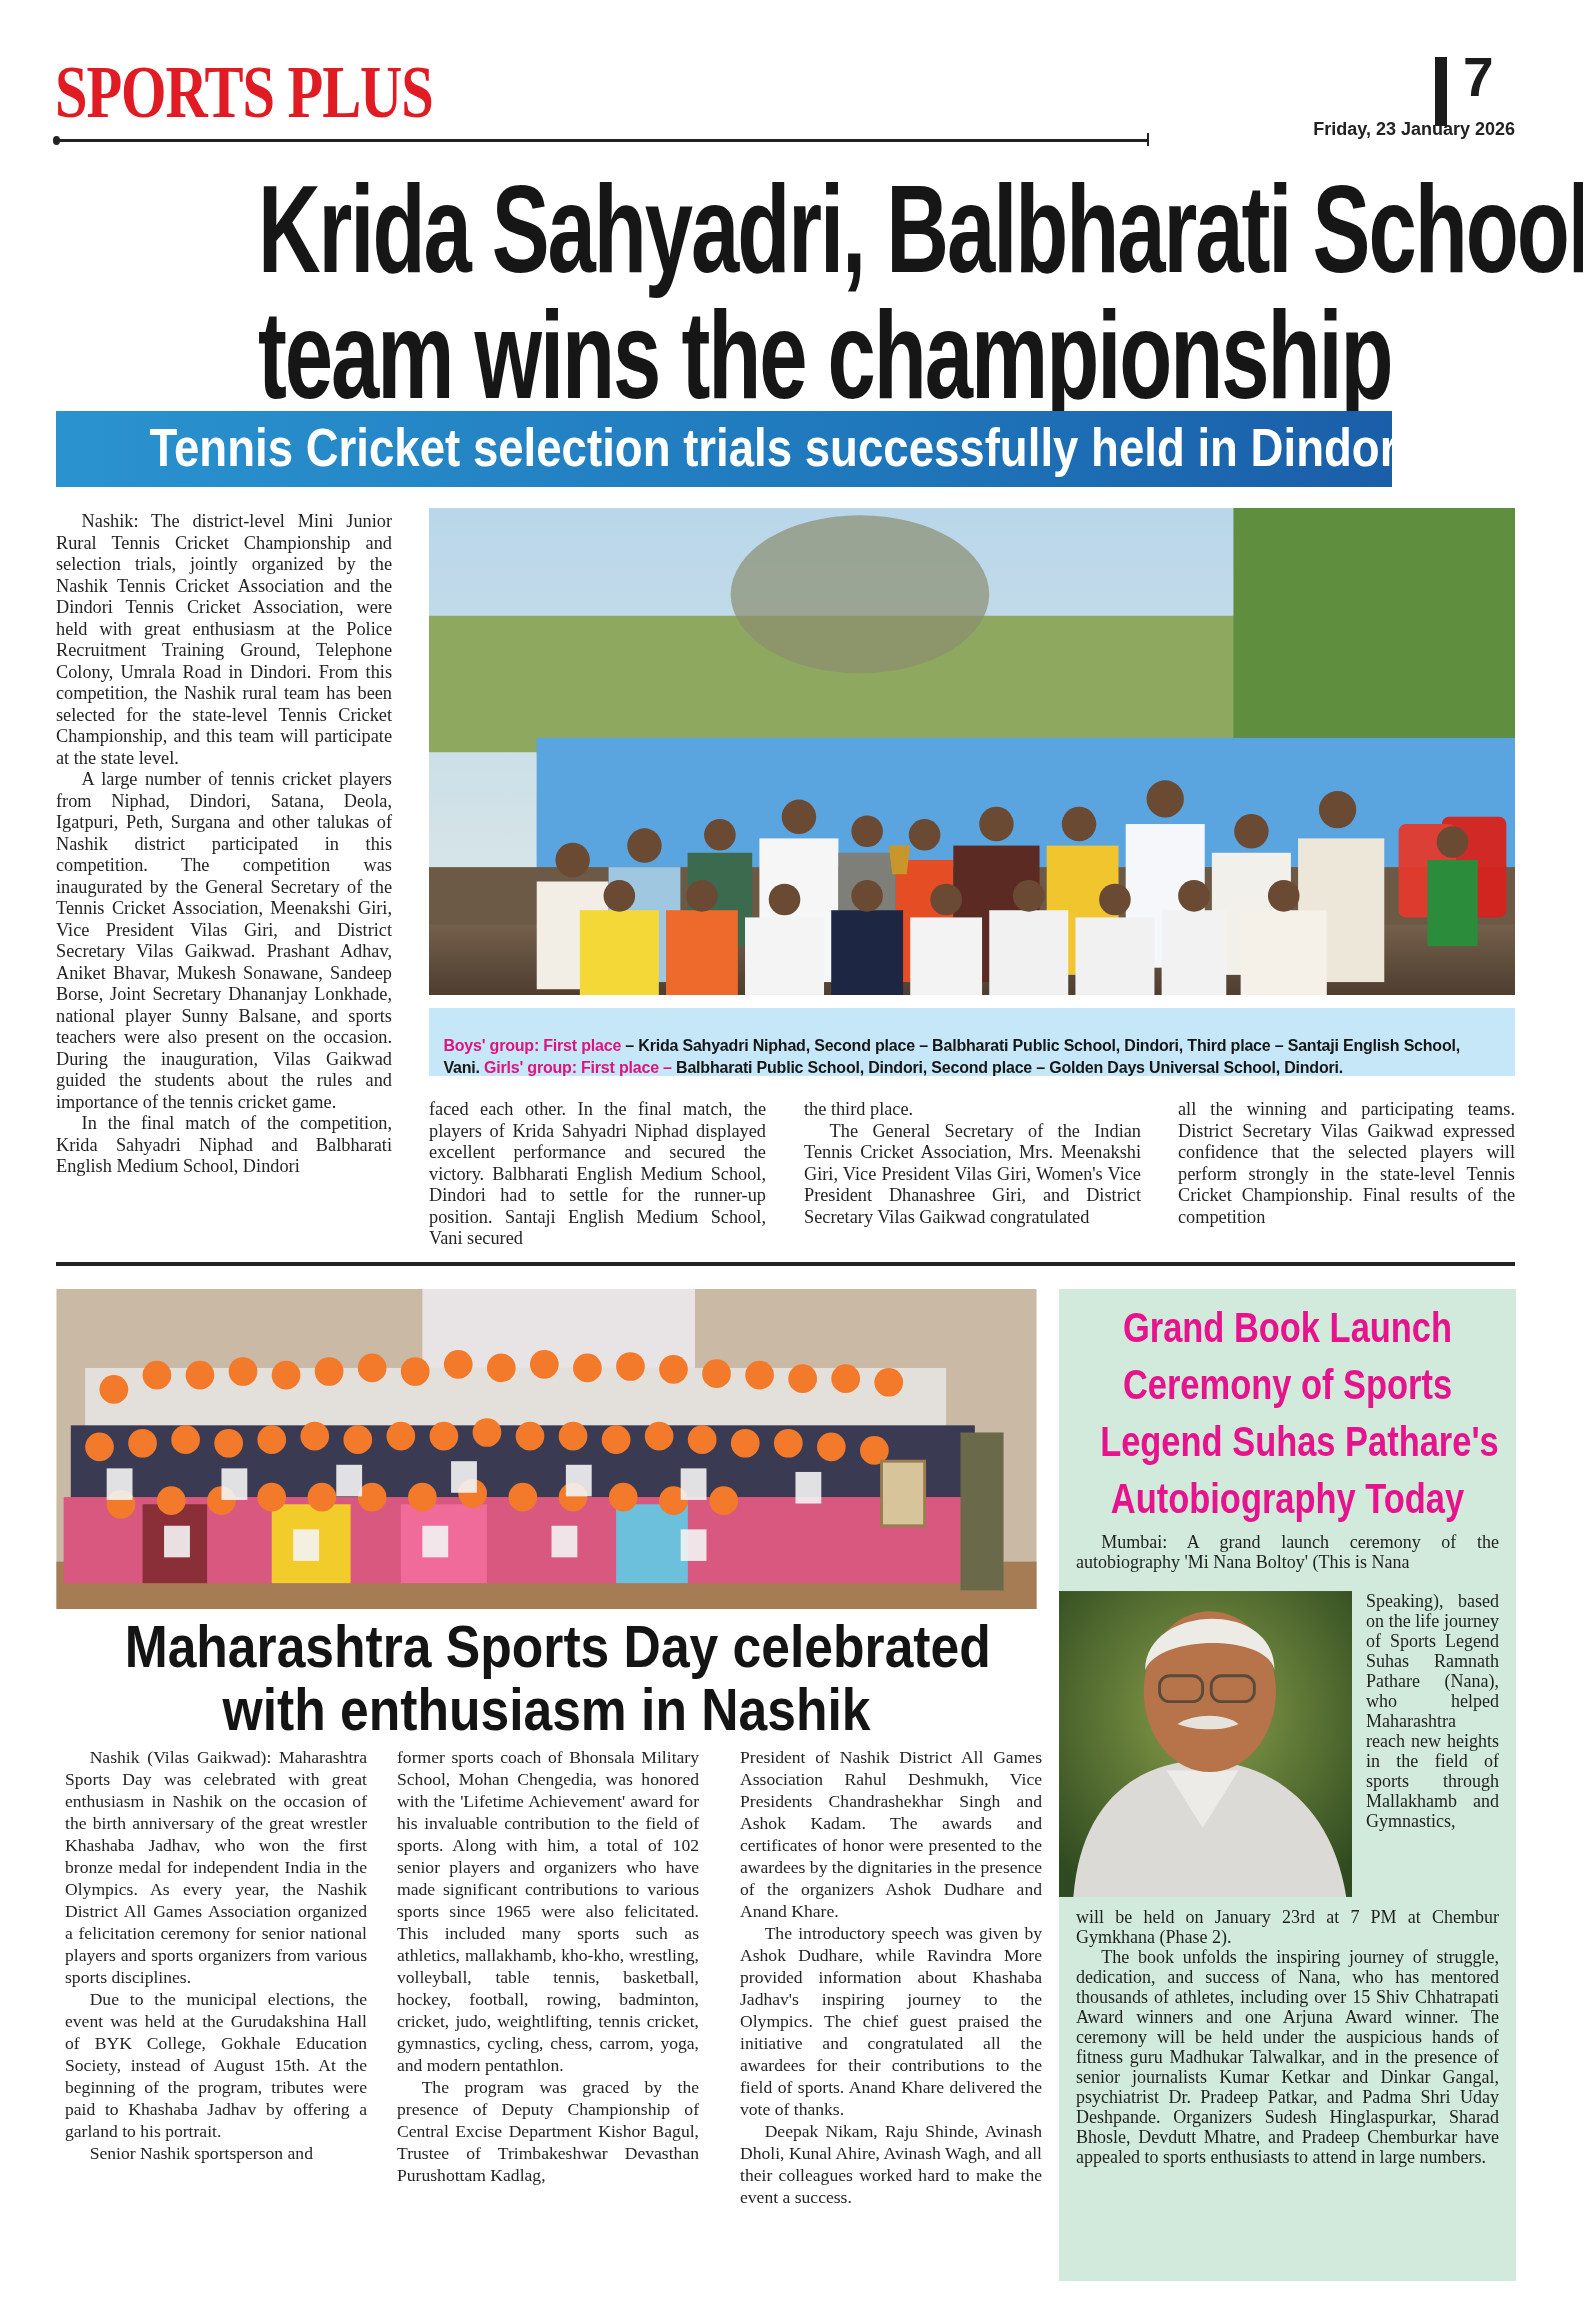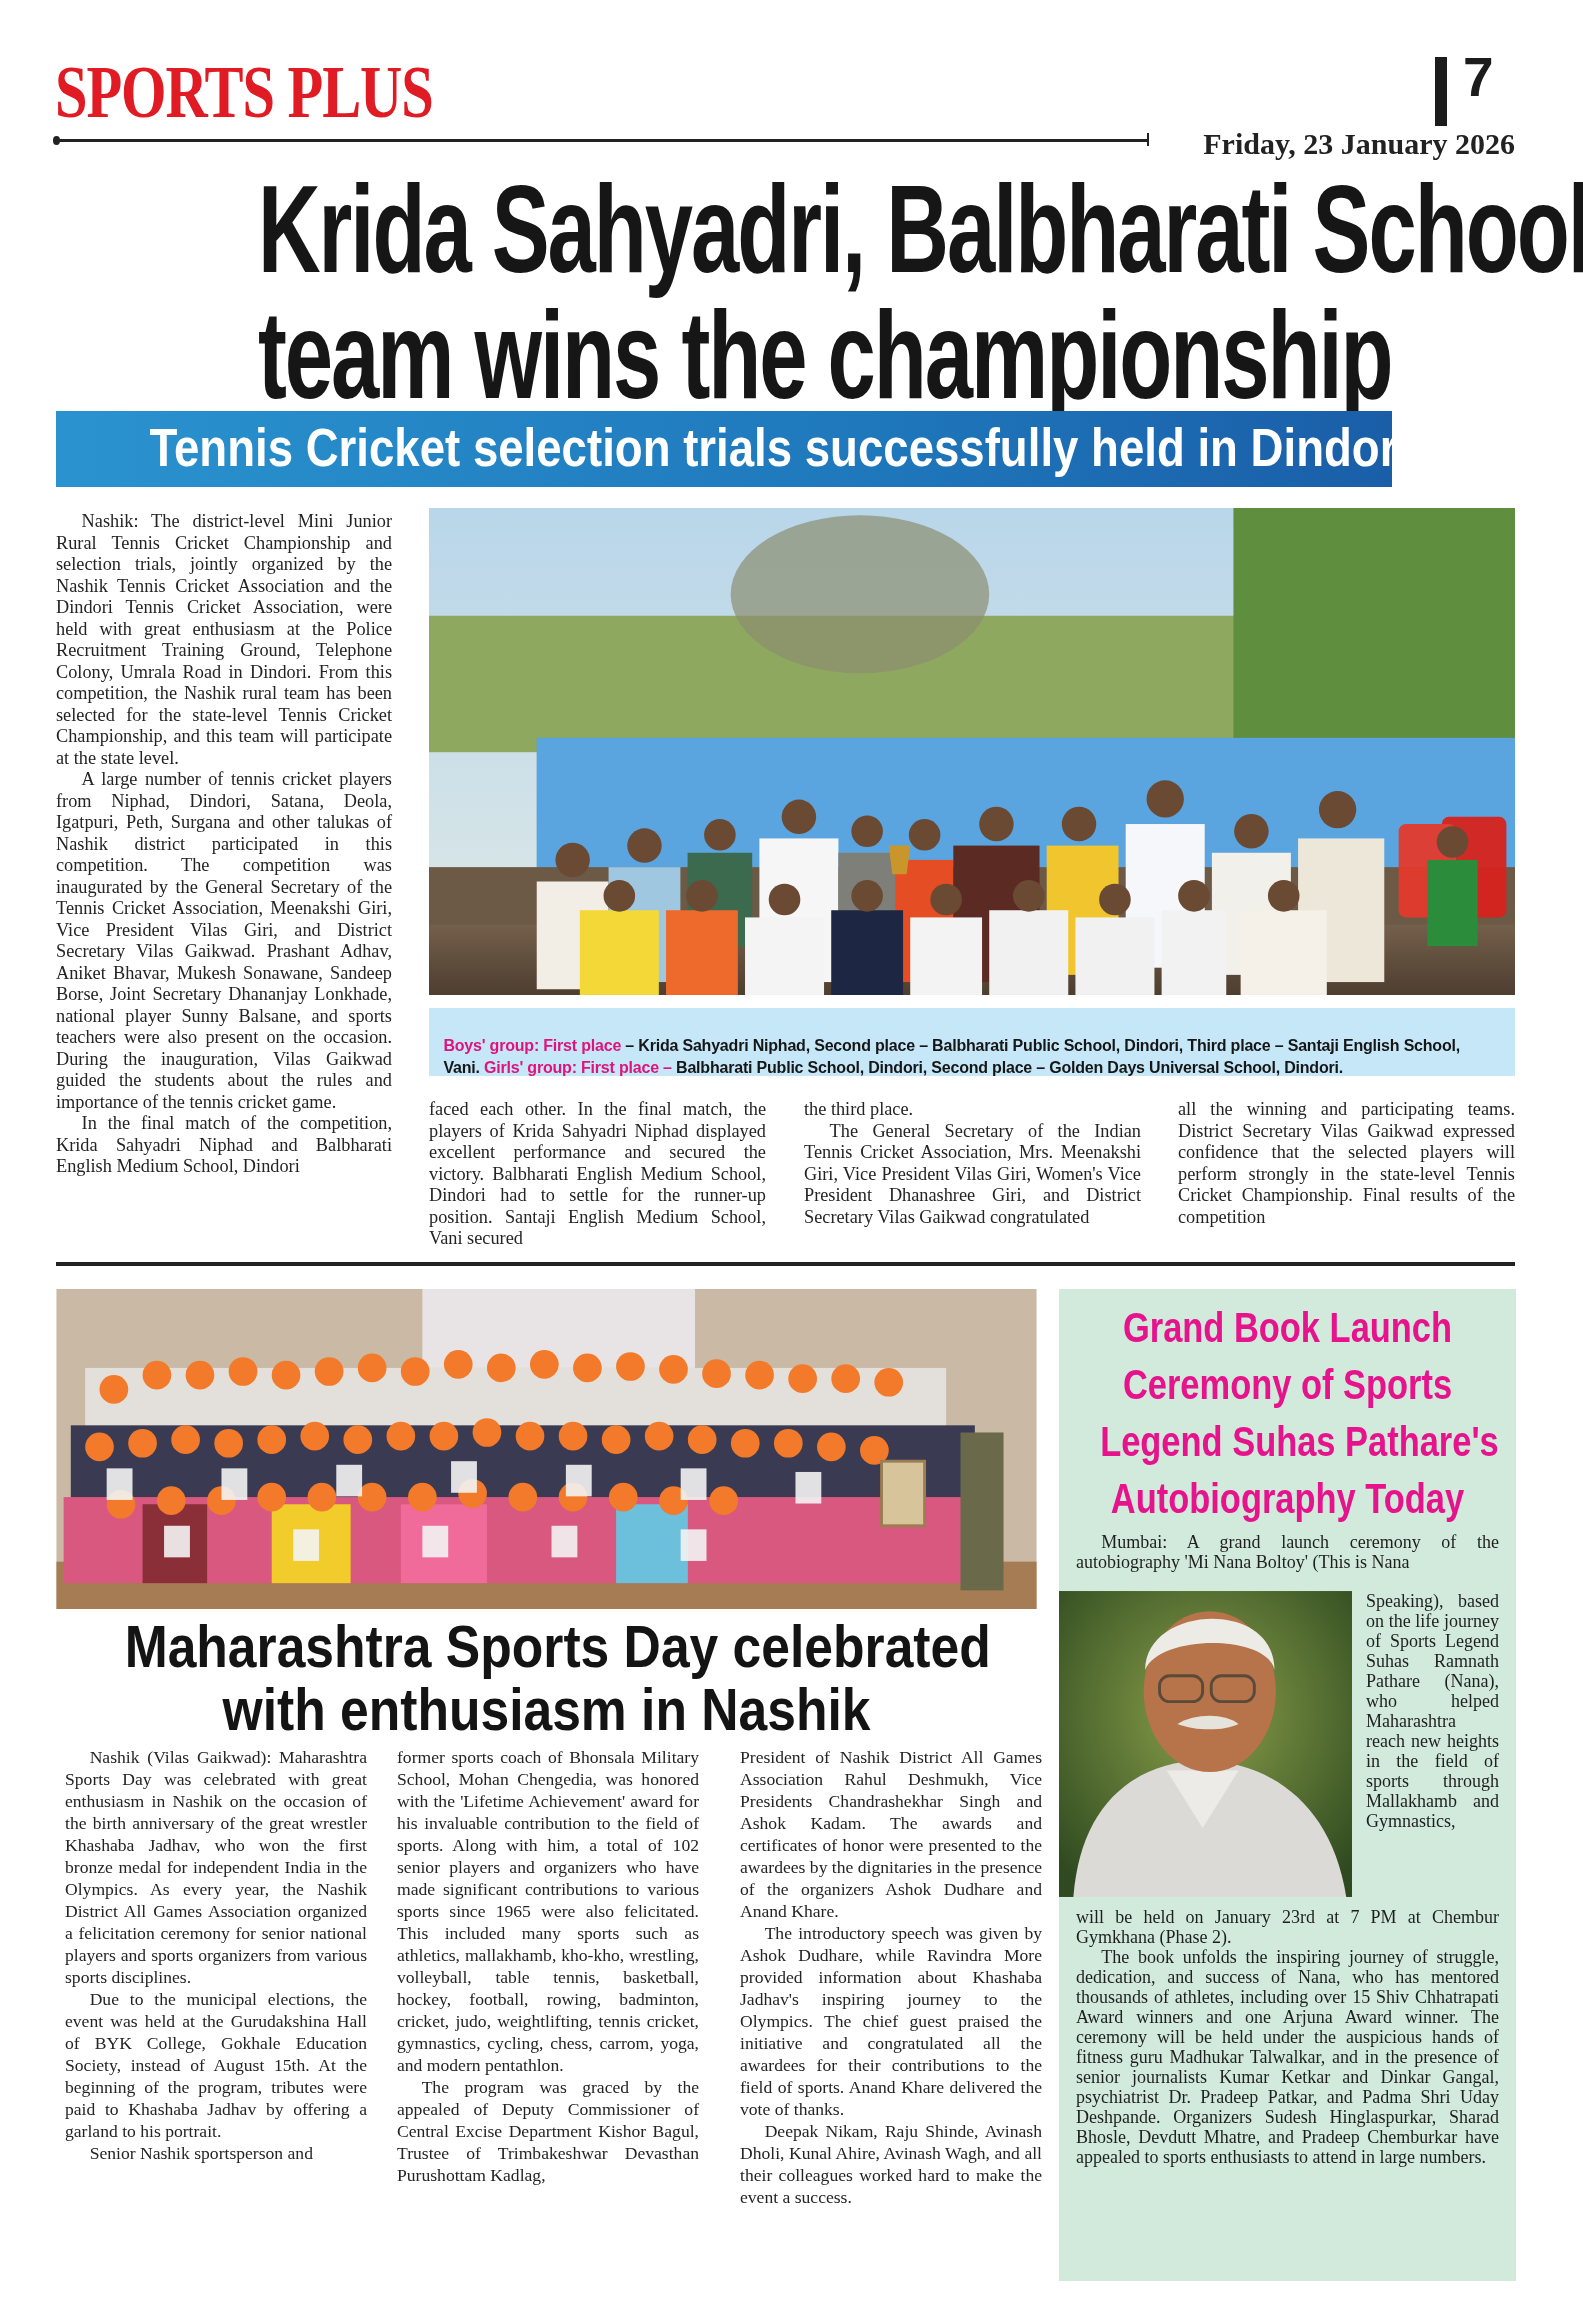--- a/index.html
+++ b/index.html
@@ -5,21 +5,21 @@
   html,body{margin:0;padding:0;background:#fff;}
   body{width:1583px;height:2319px;position:relative;overflow:hidden;font-family:"DejaVu Serif",serif;color:#1c1c1c;}
   .abs{position:absolute;}
   
   .masthead{left:55px;top:56px;font-family:"Liberation Serif",serif;font-weight:bold;color:#e01b24;font-size:75px;line-height:72px;letter-spacing:-1.4px;transform:scaleX(0.78);transform-origin:left top;white-space:nowrap;}
   .topRule{left:56px;top:139px;width:1093px;height:2.9px;background:#222;}
   .topRule:before{content:"";position:absolute;left:-2.9px;top:-2.9px;width:7.2px;height:8.6px;border-radius:50%;background:#222;}
   .topRule:after{content:"";position:absolute;right:0;top:-5.7px;width:2.2px;height:13px;background:#222;}
   .pagebar{left:1435px;top:57px;width:11.5px;height:69px;background:#1c1c1c;}
   .pagenum{left:1463px;top:50px;font-family:"Liberation Sans",sans-serif;font-weight:bold;font-size:55px;line-height:55px;color:#1c1c1c;}
-  .dateline{right:68px;top:119px;font-family:Liberation Serif, serif;font-weight:bold;font-size:30px;white-space:nowrap;color:#222;margin-top:8px;}
+  .dateline{right:68px;top:119px;font-family:Liberation Sans, sans-serif;font-weight:bold;font-size:18px;white-space:nowrap;color:#222;}
   
   .headline{left:29px;width:1526px;text-align:center;font-family:"Liberation Sans",sans-serif;font-weight:bold;color:#161616;font-size:124px;line-height:124px;letter-spacing:-2.9px;white-space:nowrap;transform:scaleX(0.70);transform-origin:center top;}
   .hl1{top:167px;}
   .hl2{top:293px;}
   .banner{left:56px;top:411px;width:1336px;height:76px;background:linear-gradient(90deg,#2a93cf,#1f78bc 60%,#1a5ea8);}
   .banner span{position:absolute;left:0;right:0;top:5.7px;text-align:center;color:#fff;font-family:"Liberation Sans",sans-serif;font-weight:bold;font-size:53px;line-height:62px;white-space:nowrap;transform:scaleX(0.86);transform-origin:center top;}
   
   .col{font-family:"Liberation Serif",serif;font-size:18.3px;line-height:21.5px;text-align:justify;color:#242424;}
   .col p{margin:0;text-indent:1.4em;}
   .col p.noind{text-indent:0;}
@@ -259,21 +259,21 @@
 <div class="abs headline2 h2a">Maharashtra Sports Day celebrated</div>
 <div class="abs headline2 h2b">with enthusiasm in Nashik</div>
 
 <div class="abs col lowcol lc1">
   <p>Nashik (Vilas Gaikwad): Maharashtra Sports Day was celebrated with great enthusiasm in Nashik on the occasion of the birth anniversary of the great wrestler Khashaba Jadhav, who won the first bronze medal for independent India in the Olympics. As every year, the Nashik District All Games Association organized a felicitation ceremony for senior national players and sports organizers from various sports disciplines.</p>
   <p>Due to the municipal elections, the event was held at the Gurudakshina Hall of BYK College, Gokhale Education Society, instead of August 15th. At the beginning of the program, tributes were paid to Khashaba Jadhav by offering a garland to his portrait.</p>
   <p>Senior Nashik sportsperson and</p>
 </div>
 <div class="abs col lowcol lc2">
   <p class="noind">former sports coach of Bhonsala Military School, Mohan Chengedia, was honored with the 'Lifetime Achievement' award for his invaluable contribution to the field of sports. Along with him, a total of 102 senior players and organizers who have made significant contributions to various sports since 1965 were also felicitated. This included many sports such as athletics, mallakhamb, kho-kho, wrestling, volleyball, table tennis, basketball, hockey, football, rowing, badminton, cricket, judo, weightlifting, tennis cricket, gymnastics, cycling, chess, carrom, yoga, and modern pentathlon.</p>
-  <p>The program was graced by the appealed of Deputy Commissioner of Central Excise Department Kishor Bagul, Trustee of Trimbakeshwar Devasthan Purushottam Kadlag,</p>
+  <p>The program was graced by the presence of Deputy Championship of Central Excise Department Kishor Bagul, Trustee of Trimbakeshwar Devasthan Purushottam Kadlag,</p>
 </div>
 <div class="abs col lowcol lc3">
   <p class="noind">President of Nashik District All Games Association Rahul Deshmukh, Vice Presidents Chandrashekhar Singh and Ashok Kadam. The awards and certificates of honor were presented to the awardees by the dignitaries in the presence of the organizers Ashok Dudhare and Anand Khare.</p>
   <p>The introductory speech was given by Ashok Dudhare, while Ravindra More provided information about Khashaba Jadhav's inspiring journey to the Olympics. The chief guest praised the initiative and congratulated all the awardees for their contributions to the field of sports. Anand Khare delivered the vote of thanks.</p>
   <p>Deepak Nikam, Raju Shinde, Avinash Dholi, Kunal Ahire, Avinash Wagh, and all their colleagues worked hard to make the event a success.</p>
 </div>
 
 <div class="abs sidebar">
   <div class="sbTitle">
     <div>Grand Book Launch</div>

